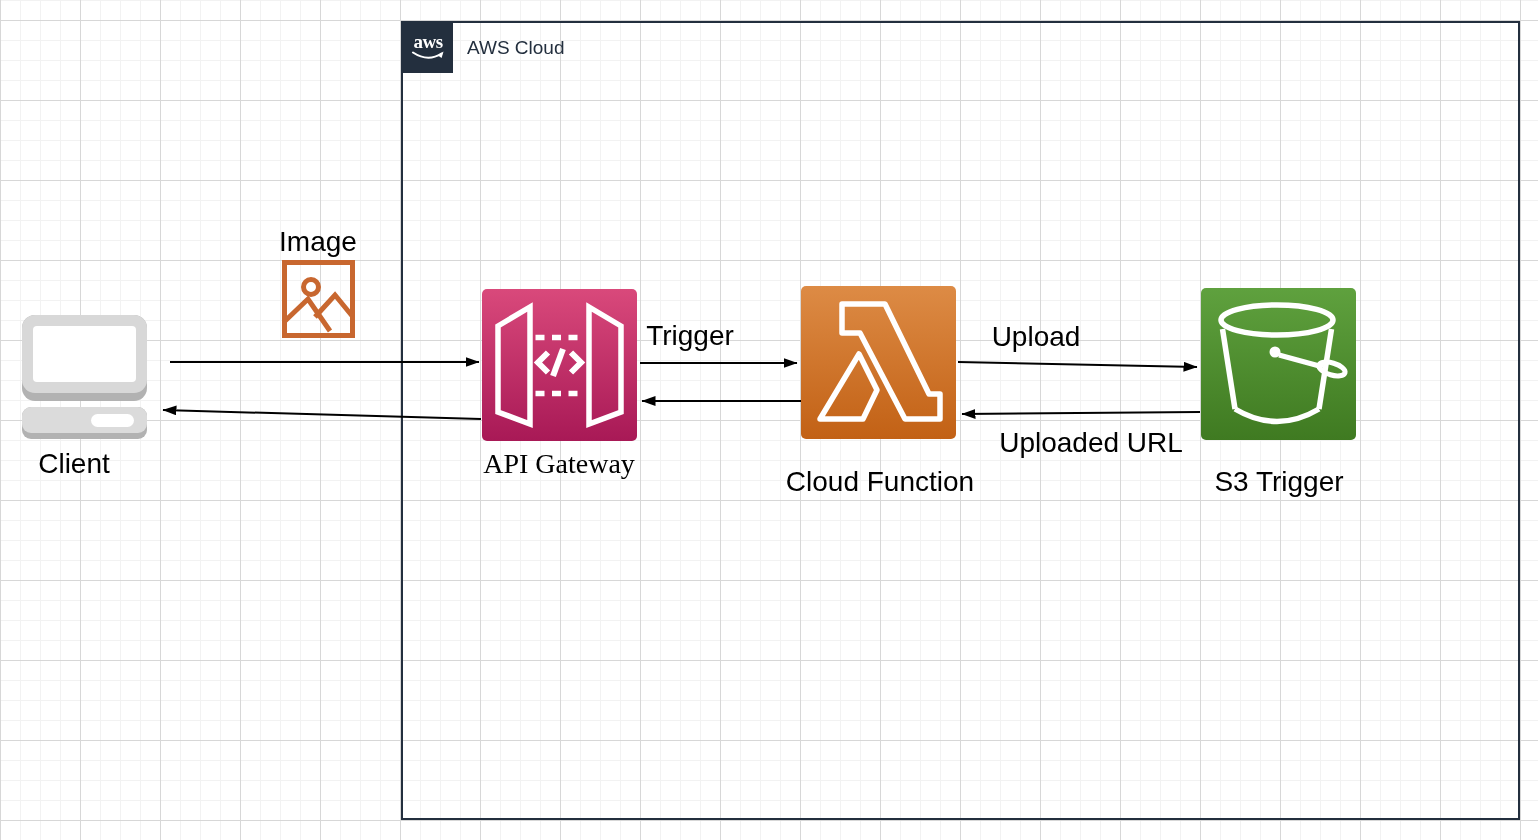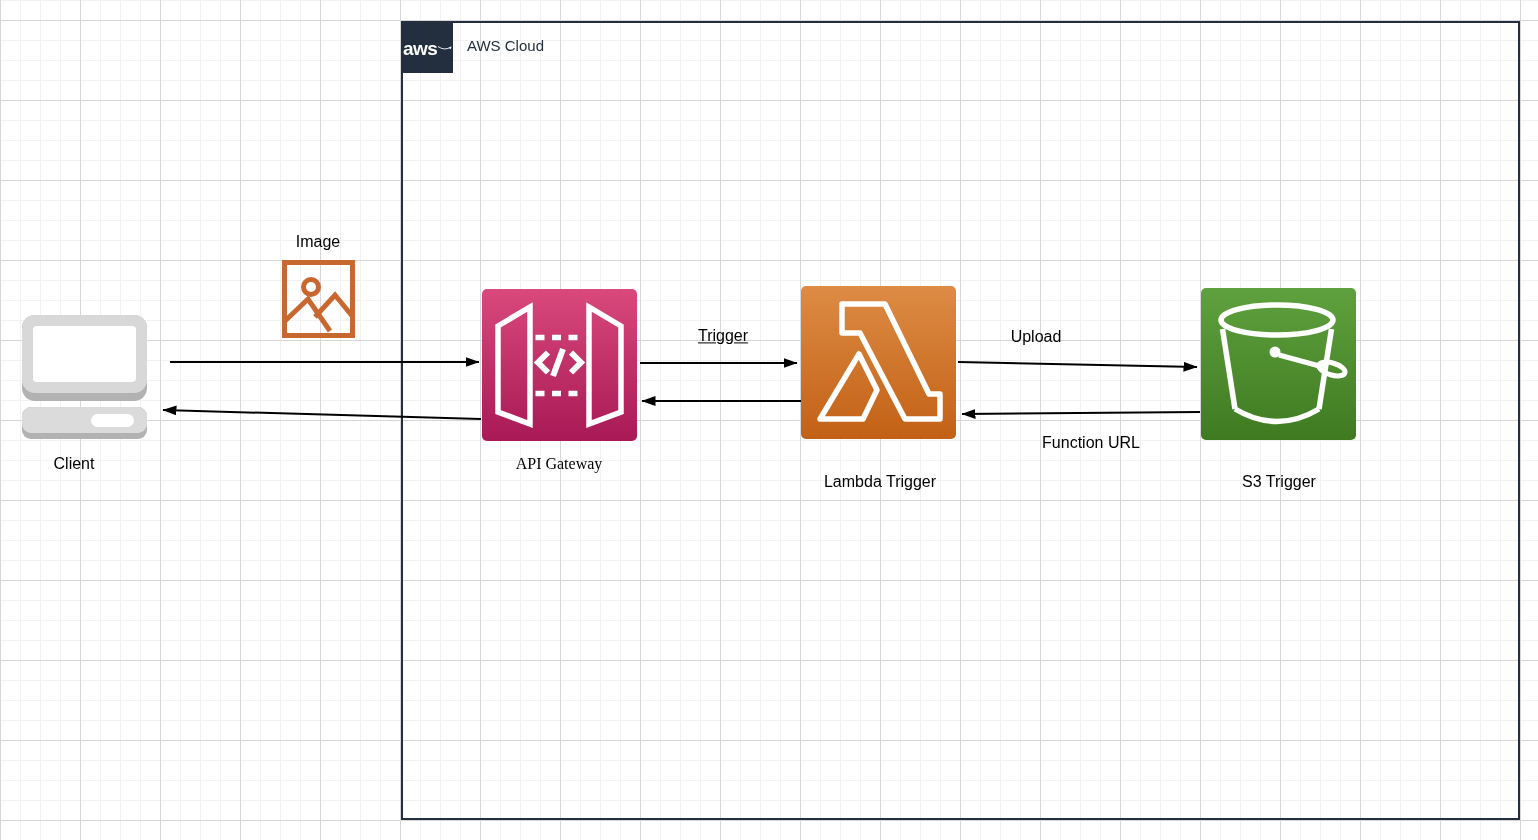--- a/index.html
+++ b/index.html
@@ -13,41 +13,41 @@
       repeating-linear-gradient(to bottom,#f2f2f2 0,#f2f2f2 1px,transparent 1px,transparent 20px);
     background-position:0 0,0 20px,0 0,0 0;
     font-family:"Liberation Sans",sans-serif;
   }
   .aws-container{
     position:absolute;left:401px;top:21px;width:1119px;height:799px;
     border:2px solid #232F3E;box-sizing:border-box;
   }
   .aws-logo{
     position:absolute;left:0;top:0;width:50px;height:50px;background:#232F3E;
-    display:flex;flex-direction:row;align-items:center;justify-content:center;
+    display:flex;flex-direction:column;align-items:center;justify-content:center;font-family:Liberation Serif, serif;
   }
   .aws-logo .aws-word{
     color:#fff;font-size:19px;font-weight:bold;letter-spacing:-0.5px;line-height:17px;
   }
   .aws-title{
-    position:absolute;left:64px;top:14px;font-size:15px;color:#232F3E;white-space:nowrap;
+    position:absolute;left:64px;top:14px;font-size:19px;color:#232F3E;white-space:nowrap;
   }
   .edges{position:absolute;left:0;top:0;}
   .shape{
     position:absolute;border-radius:5px;
   }
   .shape svg{display:block;}
   .gw{left:482px;top:289px;width:155px;height:152px;background:linear-gradient(180deg,#D9497B 0%,#A81956 100%);}
   .lam{left:801px;top:286px;width:155px;height:153px;background:linear-gradient(180deg,#DD8B45 0%,#C26115 100%);}
   .s3{left:1201px;top:288px;width:155px;height:152px;background:linear-gradient(180deg,#5FA13E 0%,#3F7A21 100%);}
   .client-icon{left:22px;top:315px;width:125px;height:124px;border-radius:0;background:transparent;}
   .image-icon{left:282px;top:260px;width:73px;height:78px;background:transparent;}
   .lbl{
     position:absolute;transform:translate(-50%,-50%);
-    font-size:16px;color:#000;white-space:nowrap;line-height:1.2;text-align:right;
+    font-size:28px;color:#000;white-space:nowrap;line-height:1.2;text-align:right;
   }
 </style>
 </head>
 <body>
 
 <div class="canvas">
 
   <div class="aws-container">
     <div class="aws-logo">
       <span class="aws-word">aws</span>
@@ -130,19 +130,19 @@
         <path d="M78 67 L122 79" stroke-width="5"></path>
         <ellipse cx="131" cy="81" rx="13.5" ry="6" transform="rotate(16 131 81)" stroke-width="5"></ellipse>
       </g>
       <circle cx="74" cy="64" r="5.5" fill="#ffffff"></circle>
     </svg>
   </div>
 
   <div class="lbl" style="left:74px;top:464px;">Client</div>
   <div class="lbl" style="left:318px;top:242px;">Image</div>
   <div class="lbl" style="left:559px;top:464px;font-family:Liberation Serif, serif;">API Gateway</div>
-  <div class="lbl" style="left:880px;top:482px;">Lambda Trigger</div>
+  <div class="lbl" style="left:880px;top:482px;">Cloud Function</div>
   <div class="lbl" style="left:1279px;top:482px;">S3 Trigger</div>
-  <div class="lbl" style="left:723px;top:336px;text-decoration:underline;">Trigger</div>
+  <div class="lbl" style="left:690px;top:336px;">Trigger</div>
   <div class="lbl" style="left:1036px;top:337px;">Upload</div>
-  <div class="lbl" style="left:1091px;top:443px;">Function URL</div>
+  <div class="lbl" style="left:1091px;top:443px;">Uploaded URL</div>
 
 </div>
 
 </body></html>

